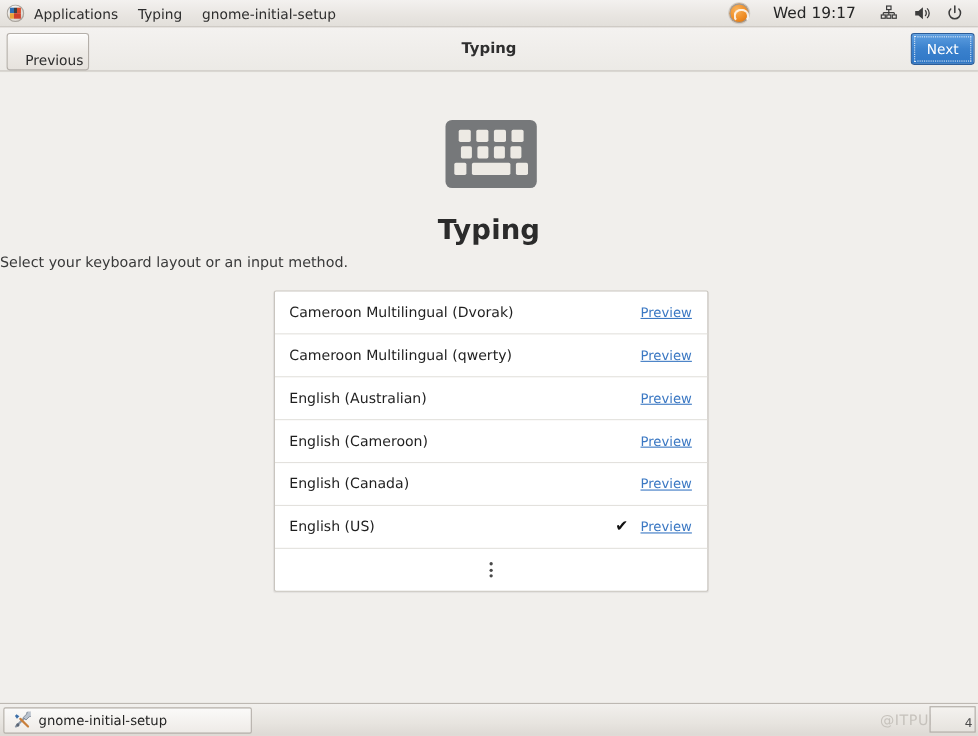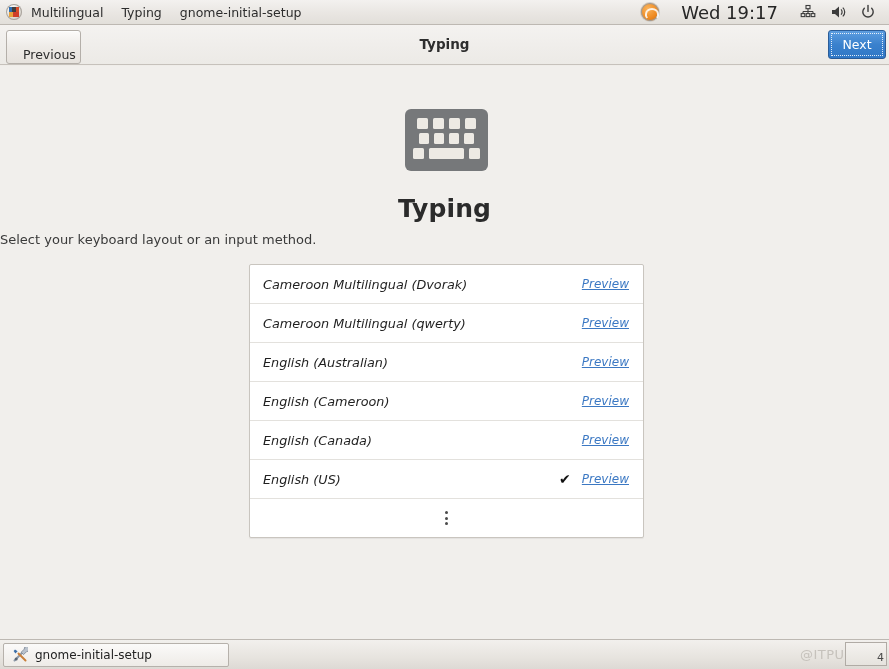--- a/index.html
+++ b/index.html
@@ -82,21 +82,21 @@
   }
   #user-avatar-icon::after {
     content: "";
     position: absolute;
     left: 4px; top: 5px; width: 10px; height: 8px;
     border: 2px solid #fff;
     border-radius: 50% 50% 40% 40%;
     border-bottom-color: transparent;
     opacity: 0.85;
   }
-  #clock-label { font-size: 18px; color: #262626; padding: 0 8px; }
+  #clock-label { font-size: 14px; color: #262626; padding: 0 8px; }
 
   
   #headerbar {
     position: absolute;
     left: 0; top: 25px;
     width: 889px; height: 40px;
     background: linear-gradient(to bottom, #f4f2f0 0%, #eceae6 100%);
     border-bottom: 1px solid #c6c1bb;
     box-sizing: border-box;
   }
@@ -193,21 +193,20 @@
   
   #layout-list {
     position: absolute;
     left: 249px; top: 198px;
     width: 395px;
     background: #ffffff;
     border: 1px solid #c9c5bf;
     border-radius: 2px;
     box-sizing: border-box;
     box-shadow: 0 1px 1px rgba(0,0,0,0.06);
-    font-style: italic;
   }
   .list-row {
     position: relative;
     height: 39px;
     display: flex;
     align-items: center;
     border-bottom: 1px solid #e3e1dd;
     box-sizing: border-box;
     padding: 0 14px 0 13px;
     cursor: pointer;
@@ -322,21 +321,21 @@
     color: #4a4a4a;
   }
 </style>
 </head>
 <body>
 
 <div id="menubar">
   <div class="menu-left">
     <div id="fedora-logo-icon"></div>
     <div class="menu-item">
-      <span>Multilingual</span>
+      <span>Applications</span>
     </div>
     <div class="menu-item">
       <span>Typing</span>
     </div>
     <div class="menu-item">
       <span>gnome-initial-setup</span>
     </div>
   </div>
 
   <div class="menu-right">

